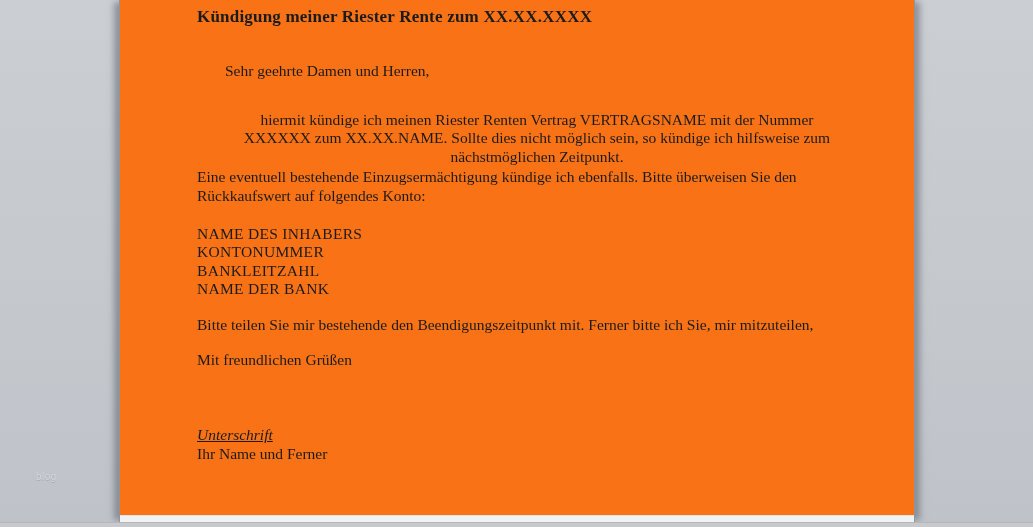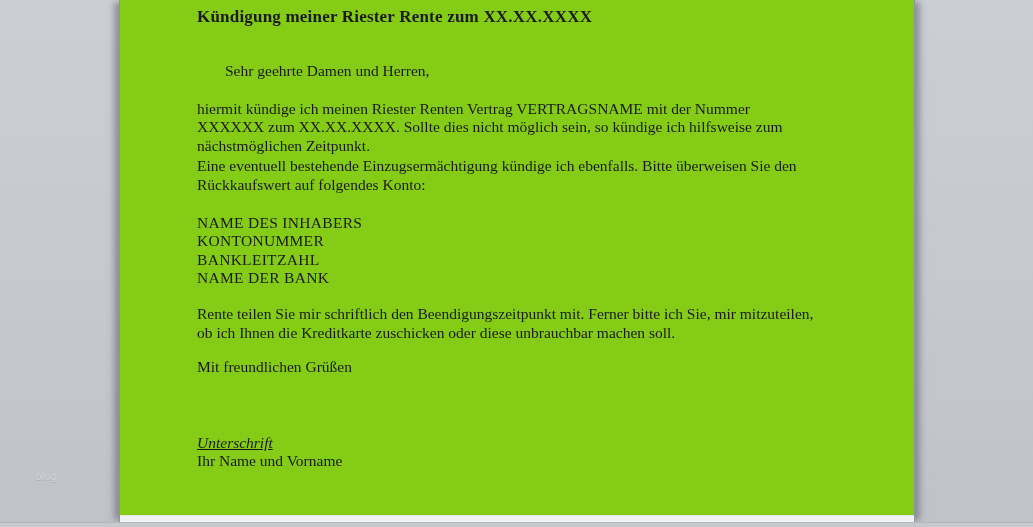--- a/index.html
+++ b/index.html
@@ -37,21 +37,21 @@
     height: 5px;
     background: #c7c9cc;
     border-top: 1px solid #b4b7bb;
   }
   .page {
     position: absolute;
     left: 119px;
     top: 0;
     width: 796px;
     height: 522px;
-    background: #84cc16;
+    background: #f97316;
     border-left: 1px solid #8f959e;
     border-right: 1px solid #8f959e;
     box-shadow: -7px 0 6px -2px rgba(92, 98, 108, 0.55),
                  7px 0 6px -2px rgba(92, 98, 108, 0.55);
     box-sizing: border-box;
   }
   .page-footer {
     position: absolute;
     left: 0;
     right: 0;
@@ -70,21 +70,21 @@
     line-height: 18.6px;
   }
   .title {
     padding-top: 6px;
     font-size: 17px;
     font-weight: bold;
     line-height: 22px;
     letter-spacing: 0.2px;
   }
   .salutation   { margin-top: 34px; margin-left: 28px; }
-  .para-contract { margin-top: 19px; }
+  .para-contract { margin-top: 30px; text-align: center; }
   .para-debit    { margin-top: 2px; }
   .account-block { margin-top: 19px; letter-spacing: 0.3px; }
   .para-confirm  { margin-top: 17px; }
   .closing       { margin-top: 16px; }
   .signature-block { margin-top: 57px; }
   .signature-label {
     font-style: italic;
     text-decoration: underline;
   }
   .line { white-space: nowrap; }
@@ -98,46 +98,45 @@
 
   <div class="page">
     <div class="content">
 
       <div class="title">Kündigung meiner Riester Rente zum XX.XX.XXXX</div>
 
       <div class="salutation">Sehr geehrte Damen und Herren,</div>
 
       <div class="para-contract">
         <div class="line">hiermit kündige ich meinen Riester Renten Vertrag VERTRAGSNAME mit der Nummer</div>
-        <div class="line">XXXXXX zum XX.XX.XXXX. Sollte dies nicht möglich sein, so kündige ich hilfsweise zum</div>
+        <div class="line">XXXXXX zum XX.XX.NAME. Sollte dies nicht möglich sein, so kündige ich hilfsweise zum</div>
         <div class="line">nächstmöglichen Zeitpunkt.</div>
       </div>
 
       <div class="para-debit">
         <div class="line">Eine eventuell bestehende Einzugsermächtigung kündige ich ebenfalls. Bitte überweisen Sie den</div>
         <div class="line">Rückkaufswert auf folgendes Konto:</div>
       </div>
 
       <div class="account-block">
         <div class="line">NAME DES INHABERS</div>
         <div class="line">KONTONUMMER</div>
         <div class="line">BANKLEITZAHL</div>
         <div class="line">NAME DER BANK</div>
       </div>
 
       <div class="para-confirm">
-        <div class="line">Rente teilen Sie mir schriftlich den Beendigungszeitpunkt mit. Ferner bitte ich Sie, mir mitzuteilen,</div>
-        <div class="line">ob ich Ihnen die Kreditkarte zuschicken oder diese unbrauchbar machen soll.</div>
+        <div class="line">Bitte teilen Sie mir bestehende den Beendigungszeitpunkt mit. Ferner bitte ich Sie, mir mitzuteilen,</div>
       </div>
 
       <div class="closing">Mit freundlichen Grüßen</div>
 
       <div class="signature-block">
         <div class="signature-label">Unterschrift</div>
-        <div class="signature-name">Ihr Name und Vorname</div>
+        <div class="signature-name">Ihr Name und Ferner</div>
       </div>
 
     </div>
     <div class="page-footer"></div>
   </div>
 
   <div class="bottom-bar"></div>
 
 </div>
 

